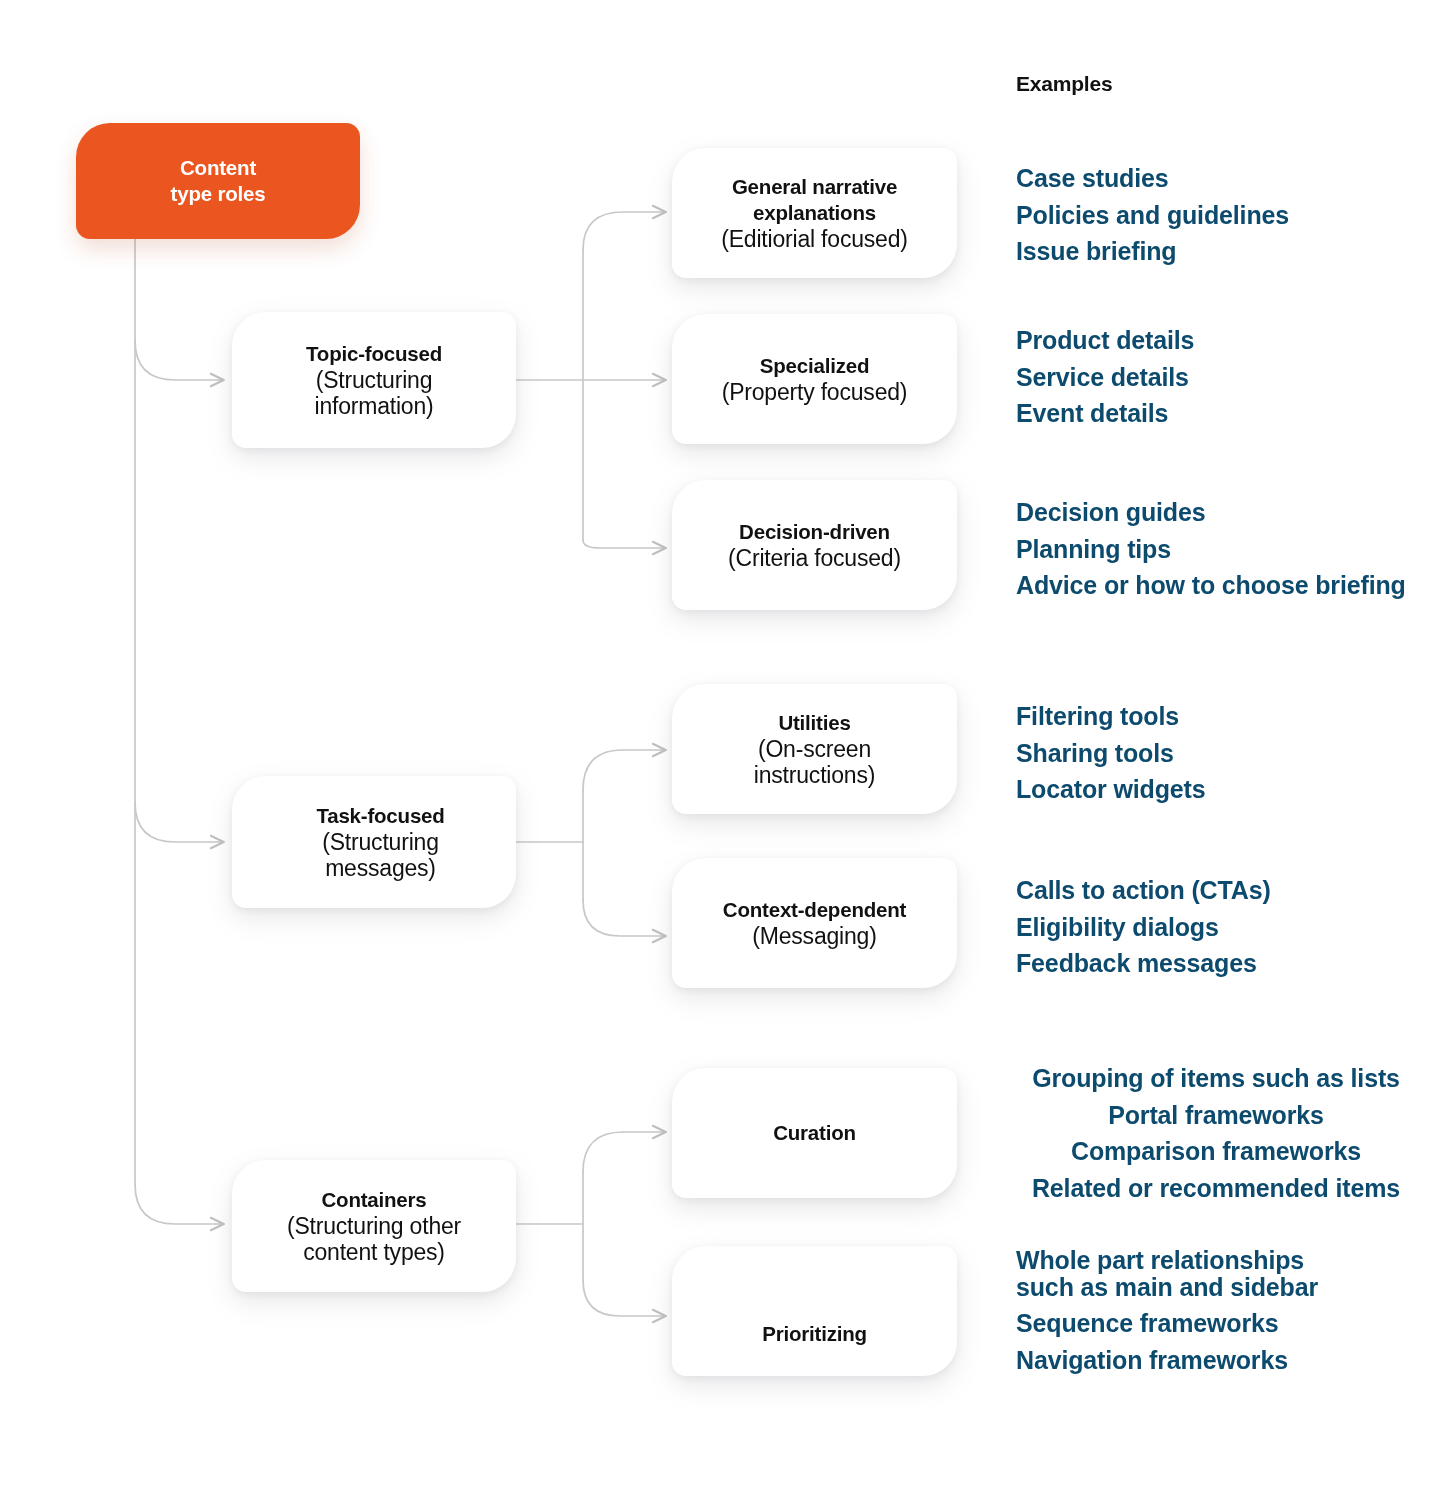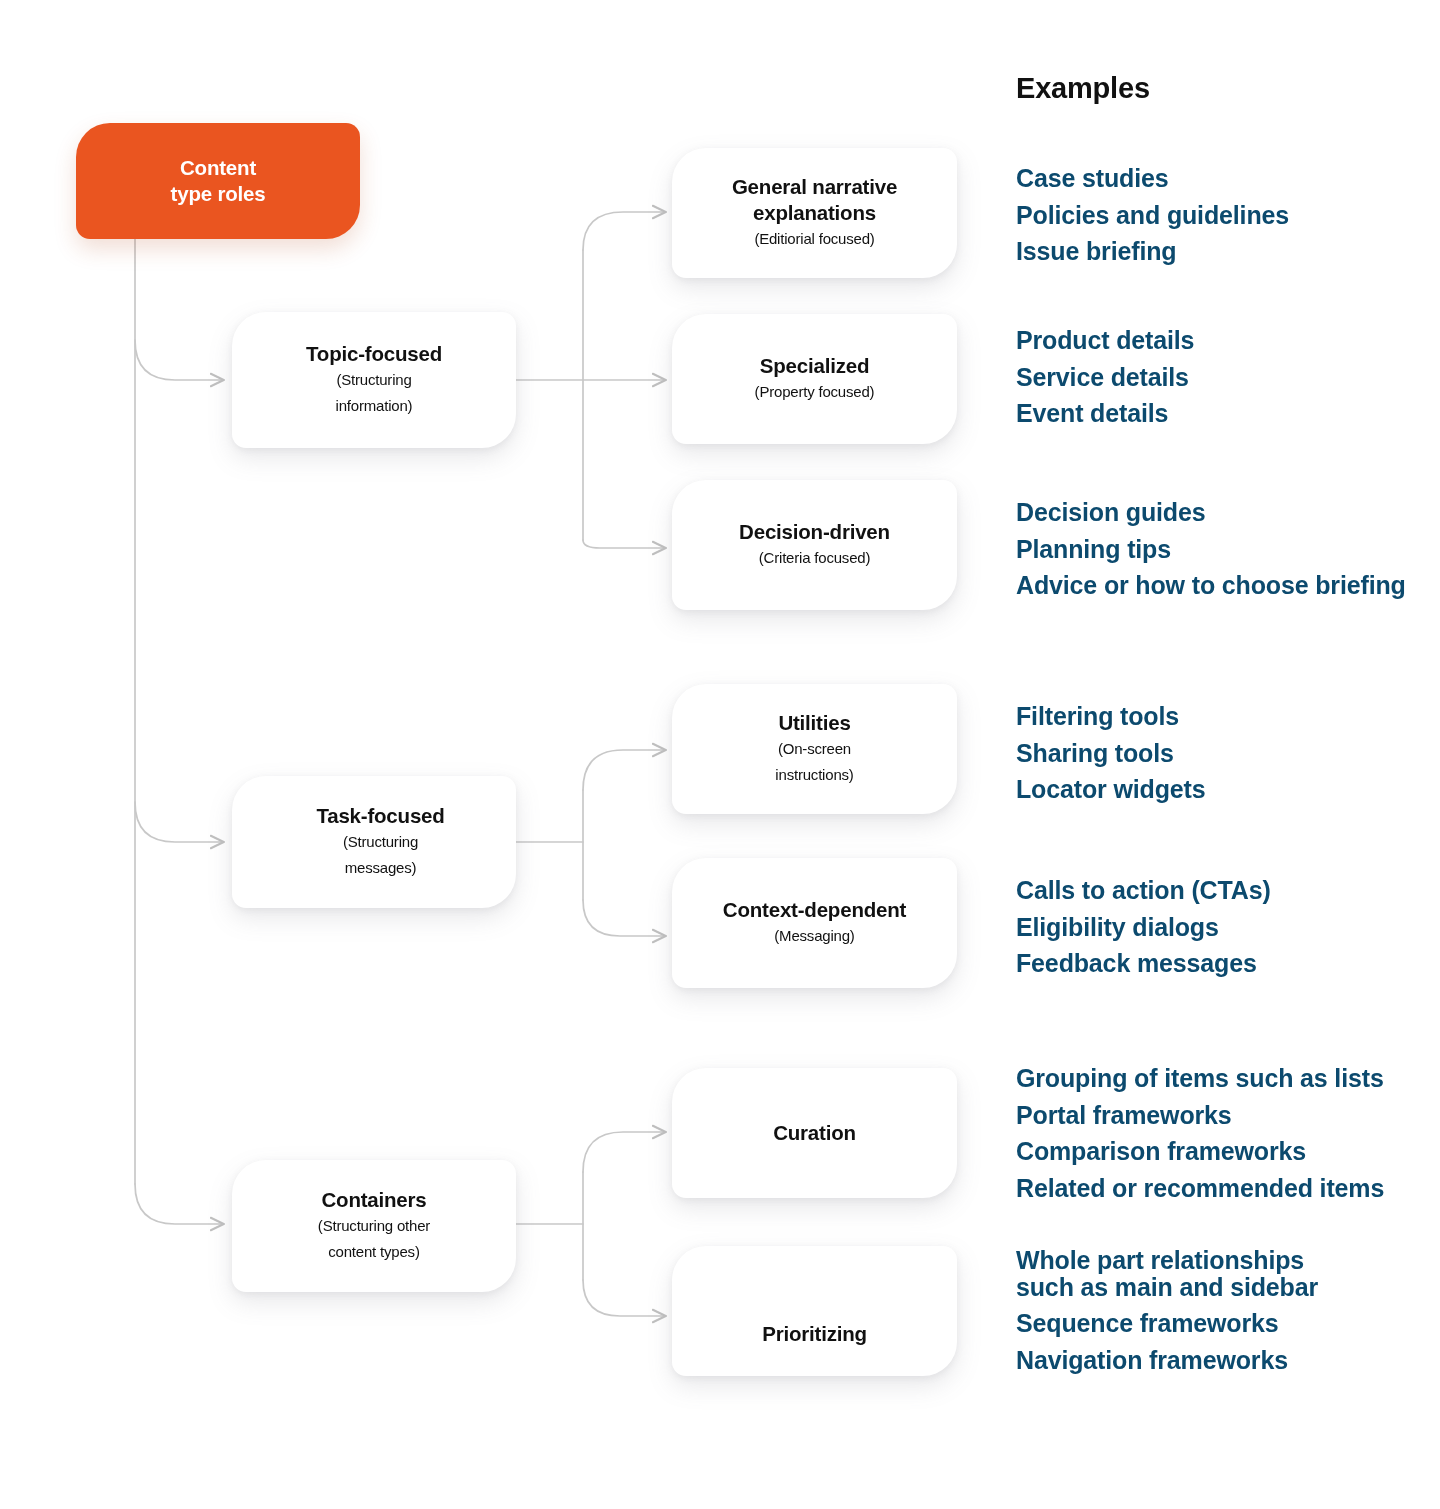--- a/index.html
+++ b/index.html
@@ -38,21 +38,21 @@
     padding: 10px 18px;
   }
   .node .title {
     font-weight: bold;
     font-size: 20.5px;
     line-height: 26px;
     letter-spacing: -0.2px;
   }
   .node .subtitle {
     font-weight: normal;
-    font-size: 15px;
+    font-size: 23px;
     line-height: 26px;
     letter-spacing: -0.2px;
   }
 
   .node.root {
     background: #EA5520;
     color: #ffffff;
     box-shadow: 0 10px 22px rgba(180,70,30,0.18);
     margin-top: 35px;
   }
@@ -64,21 +64,21 @@
   }
 
   
   .node.push-up   { justify-content: center; }
   .node.push-down { justify-content: center; padding-top: 56px; }
 
   
   .ex-head {
     position: absolute;
     font-weight: bold;
-    font-size: 29px;
+    font-size: 21px;
     letter-spacing: -0.2px;
     color: #111111;
   }
   .ex-group {
     position: absolute;
     left: 1016px;
     width: 400px;
   }
   .ex-item {
     font-size: 25px;
@@ -212,21 +212,21 @@
     <div class="ex-item">Sharing tools</div>
     <div class="ex-item">Locator widgets</div>
   </div>
 
   <div class="ex-group" style="top:872px;">
     <div class="ex-item">Calls to action (CTAs)</div>
     <div class="ex-item">Eligibility dialogs</div>
     <div class="ex-item">Feedback messages</div>
   </div>
 
-  <div class="ex-group" style="top:1060px;">
+  <div class="ex-group" style="top:1060px;text-align:center;">
     <div class="ex-item">Grouping of items such as lists</div>
     <div class="ex-item">Portal frameworks</div>
     <div class="ex-item">Comparison frameworks</div>
     <div class="ex-item">Related or recommended items</div>
   </div>
 
   <div class="ex-group" style="top:1242px;">
     <div class="ex-item tight">Whole part relationships
 such as main and sidebar</div>
     <div class="ex-item">Sequence frameworks</div>

